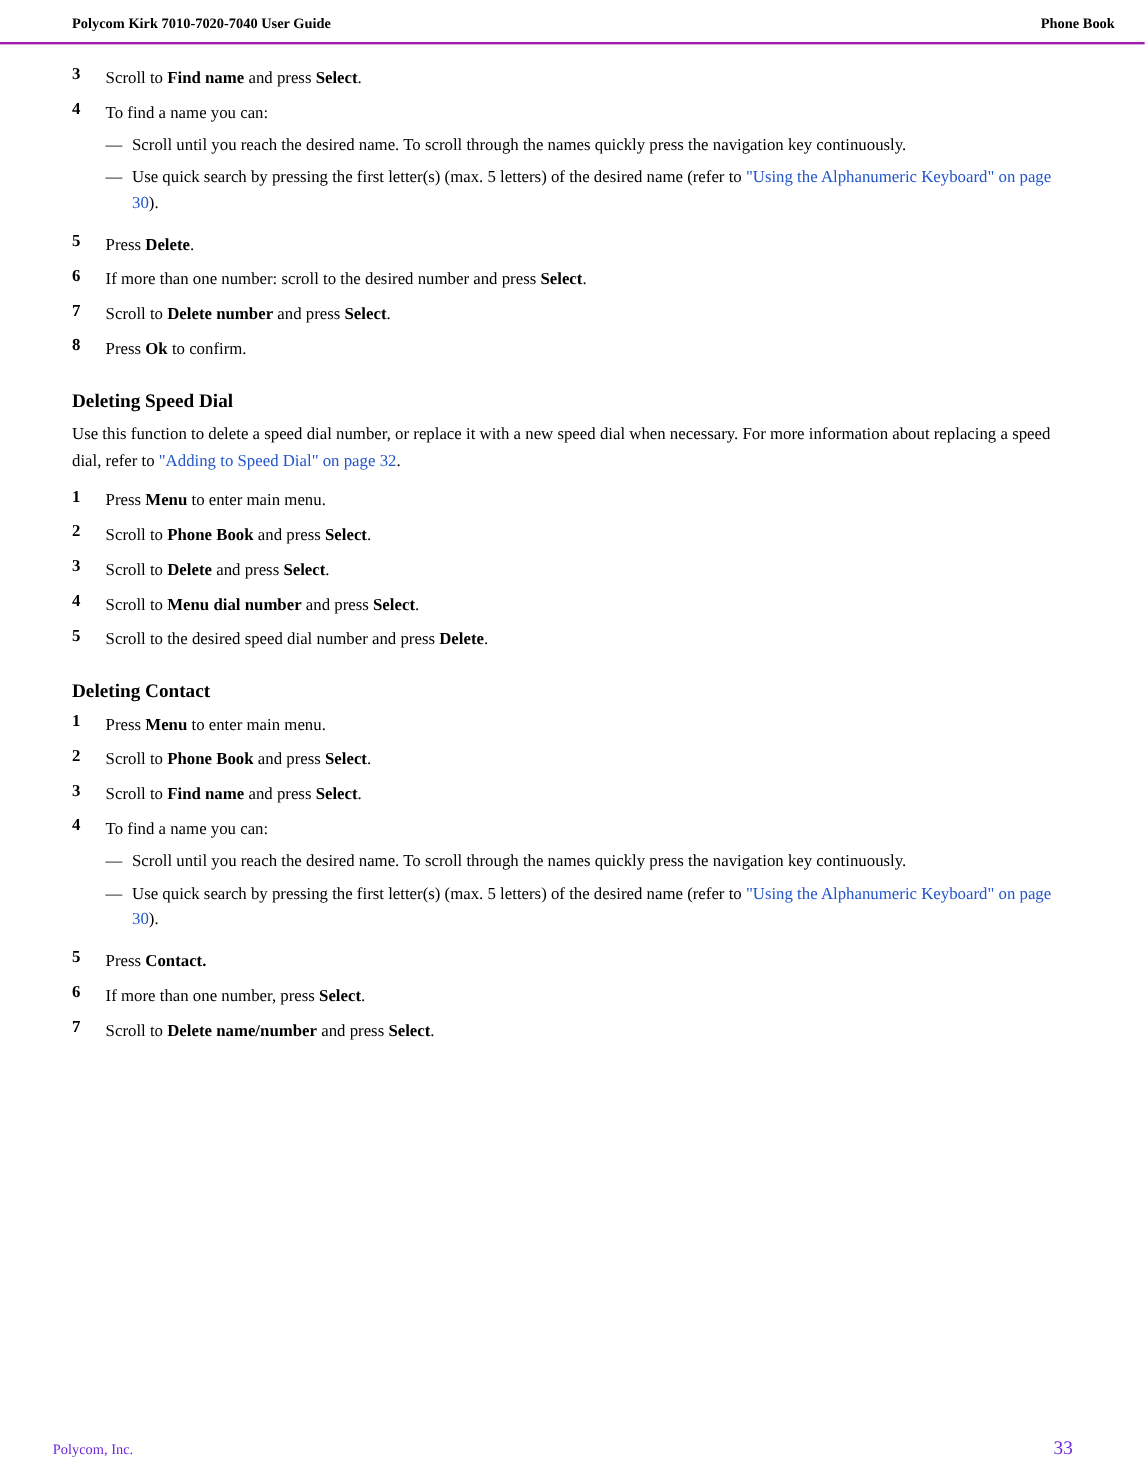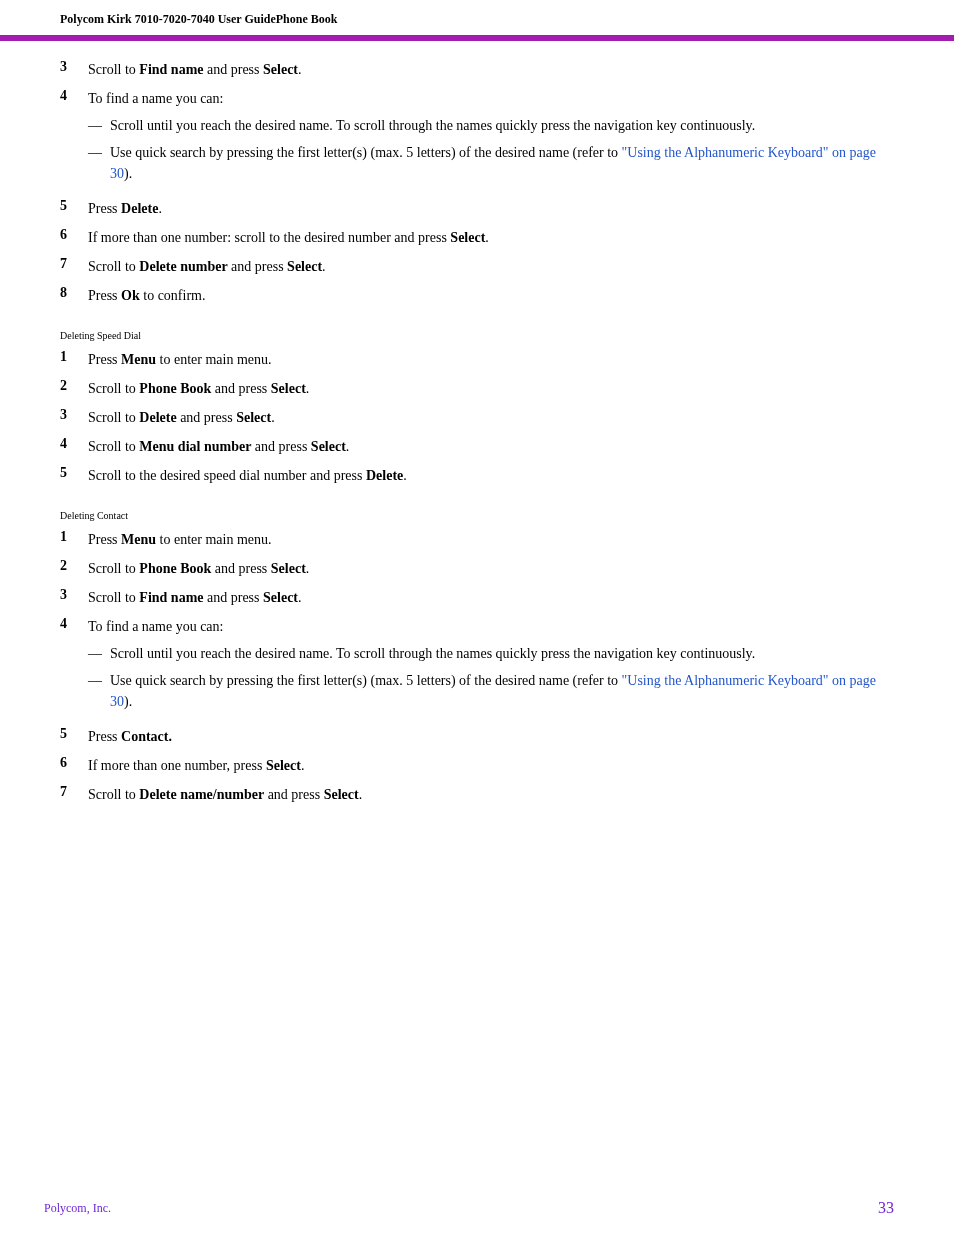--- a/index.html
+++ b/index.html
@@ -12,24 +12,24 @@
       min-height: 1235px;
     }
     .page {
       width: 954px;
       min-height: 1235px;
       padding: 0;
       position: relative;
     }
     .header {
       display: flex;
-      justify-content: flex-start;
+      justify-content: space-between;
       align-items: center;
-      padding: 12px 93px 8px 60px;
-      border-bottom: 6px solid #a21caf;
+      padding: 12px 25px 8px 60px;
+      border-bottom: 2px solid #a21caf;
       margin-bottom: 0;
     }
     .header-left {
       font-size: 12px;
       font-weight: bold;
       color: #000;
     }
     .header-right {
       font-size: 12px;
       font-weight: bold;
@@ -80,22 +80,22 @@
     .sub-content {
       flex: 1;
       font-size: 14px;
       line-height: 1.5;
     }
     a, .link {
       color: #2255cc;
       text-decoration: none;
     }
     .section-heading {
-      font-weight: normal;
-      font-size: 10px;
+      font-weight: bold;
+      font-size: 16px;
       margin-bottom: 8px;
       margin-top: 24px;
     }
     .section-para {
       font-size: 14px;
       line-height: 1.55;
       margin-bottom: 12px;
     }
     .footer {
       position: absolute;
@@ -165,20 +165,23 @@
         <span class="step-content">Scroll to <b>Delete number</b> and press <b>Select</b>.</span>
       </li>
 
       <li class="step-item">
         <span class="step-number">8</span>
         <span class="step-content">Press <b>Ok</b> to confirm.</span>
       </li>
     </ol>
 
     <div class="section-heading">Deleting Speed Dial</div>
+    <p class="section-para">
+      Use this function to delete a speed dial number, or replace it with a new speed dial when necessary. For more information about replacing a speed dial, refer to <a class="link">"Adding to Speed Dial" on page 32</a>.
+    </p>
 
     <ol class="step-list" style="margin-bottom:18px;">
       <li class="step-item">
         <span class="step-number">1</span>
         <span class="step-content">Press <b>Menu</b> to enter main menu.</span>
       </li>
       <li class="step-item">
         <span class="step-number">2</span>
         <span class="step-content">Scroll to <b>Phone Book</b> and press <b>Select</b>.</span>
       </li>

